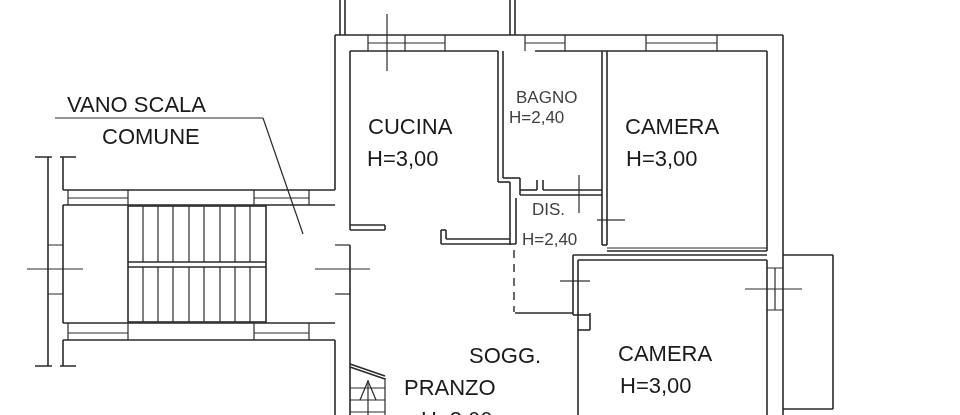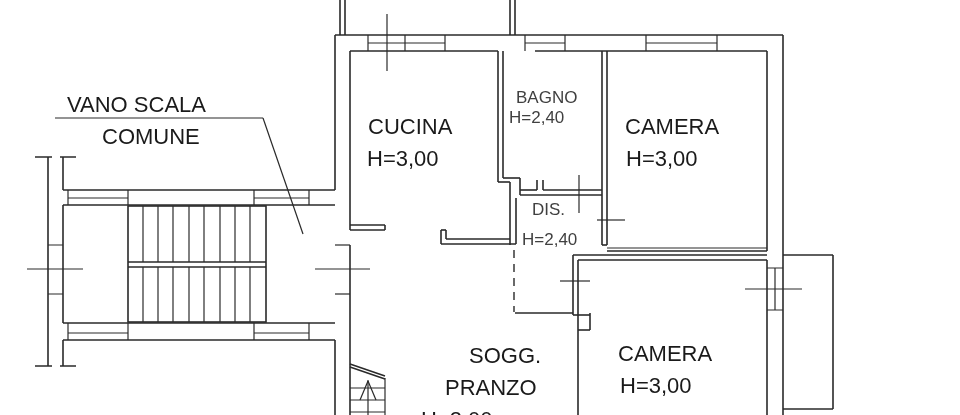--- a/index.html
+++ b/index.html
@@ -184,18 +184,18 @@
   <div class="lbl small" style="left:516px; top:89px;">BAGNO</div>
   <div class="lbl small" style="left:509px; top:109px;">H=2,40</div>
 
   <div class="lbl big" style="left:625px; top:116px;">CAMERA</div>
   <div class="lbl big" style="left:626px; top:148px;">H=3,00</div>
 
   <div class="lbl small" style="left:532px; top:201px;">DIS.</div>
   <div class="lbl small" style="left:522px; top:231px;">H=2,40</div>
 
   <div class="lbl big" style="left:437px; top:345px;margin-left:32px;">SOGG.</div>
-  <div class="lbl big" style="left:445px; top:377px;">PRANZO</div>
+  <div class="lbl big" style="left:404px; top:377px;">PRANZO</div>
   <div class="lbl big" style="left:421px; top:409px;">H=3,00</div>
 
   <div class="lbl big" style="left:618px; top:343px;">CAMERA</div>
   <div class="lbl big" style="left:620px; top:375px;">H=3,00</div>
 </div>
 
 </body></html>

